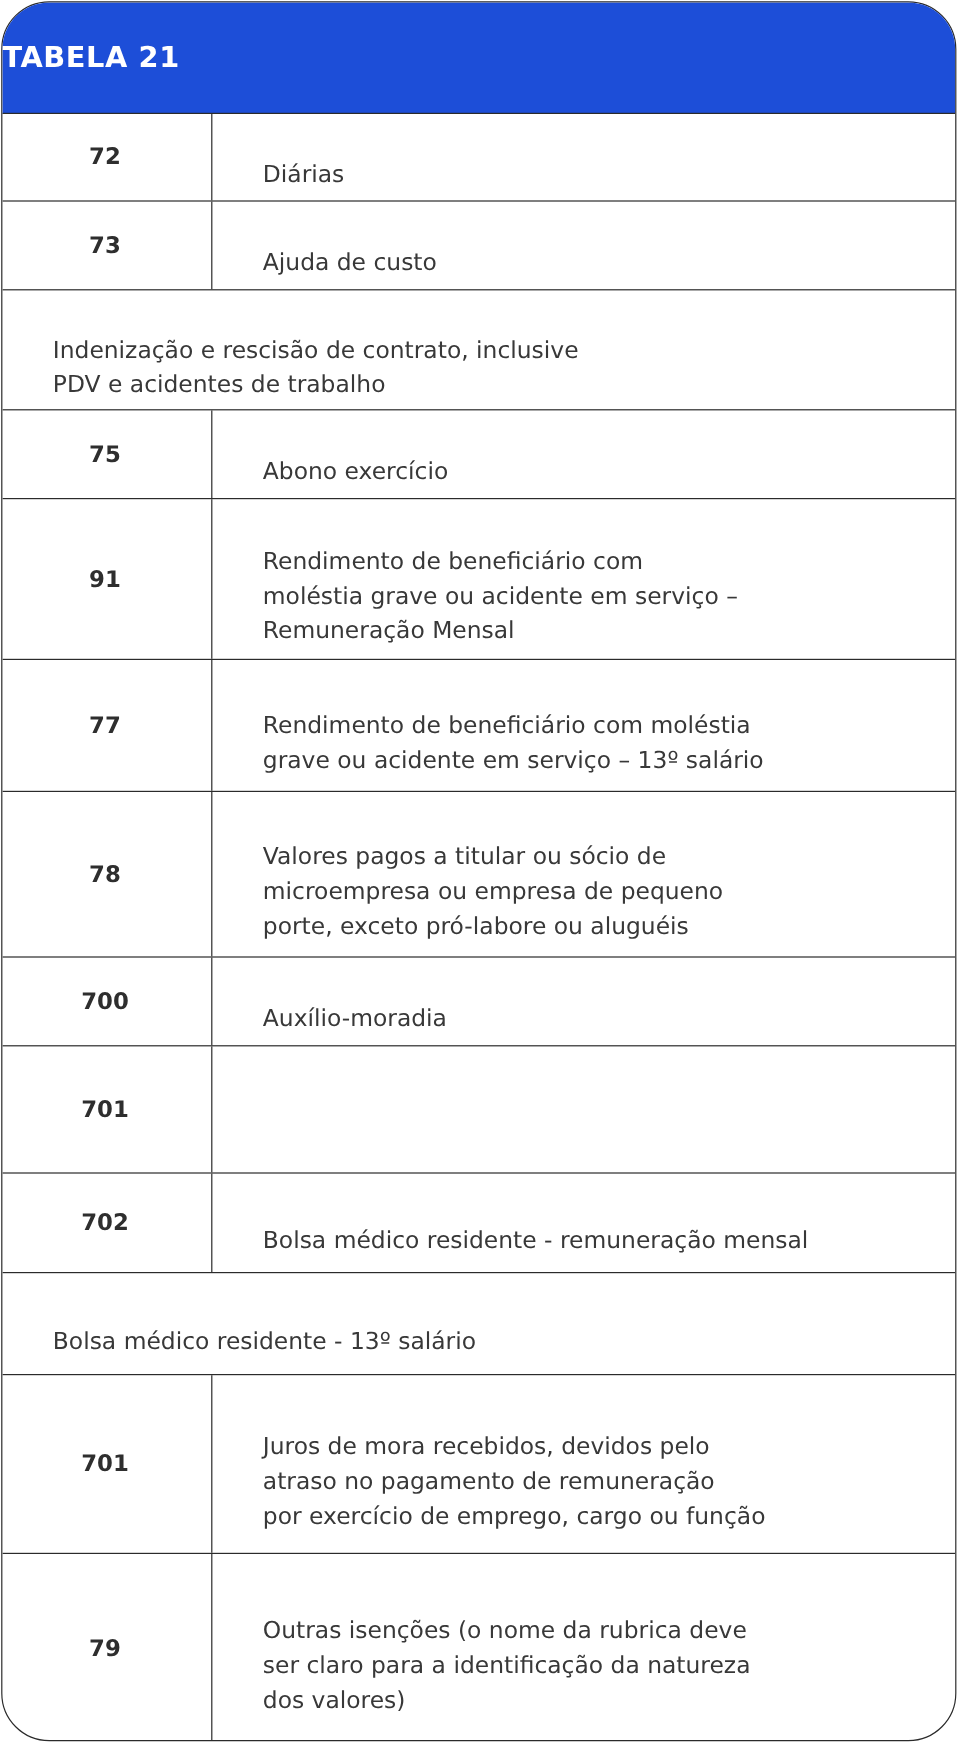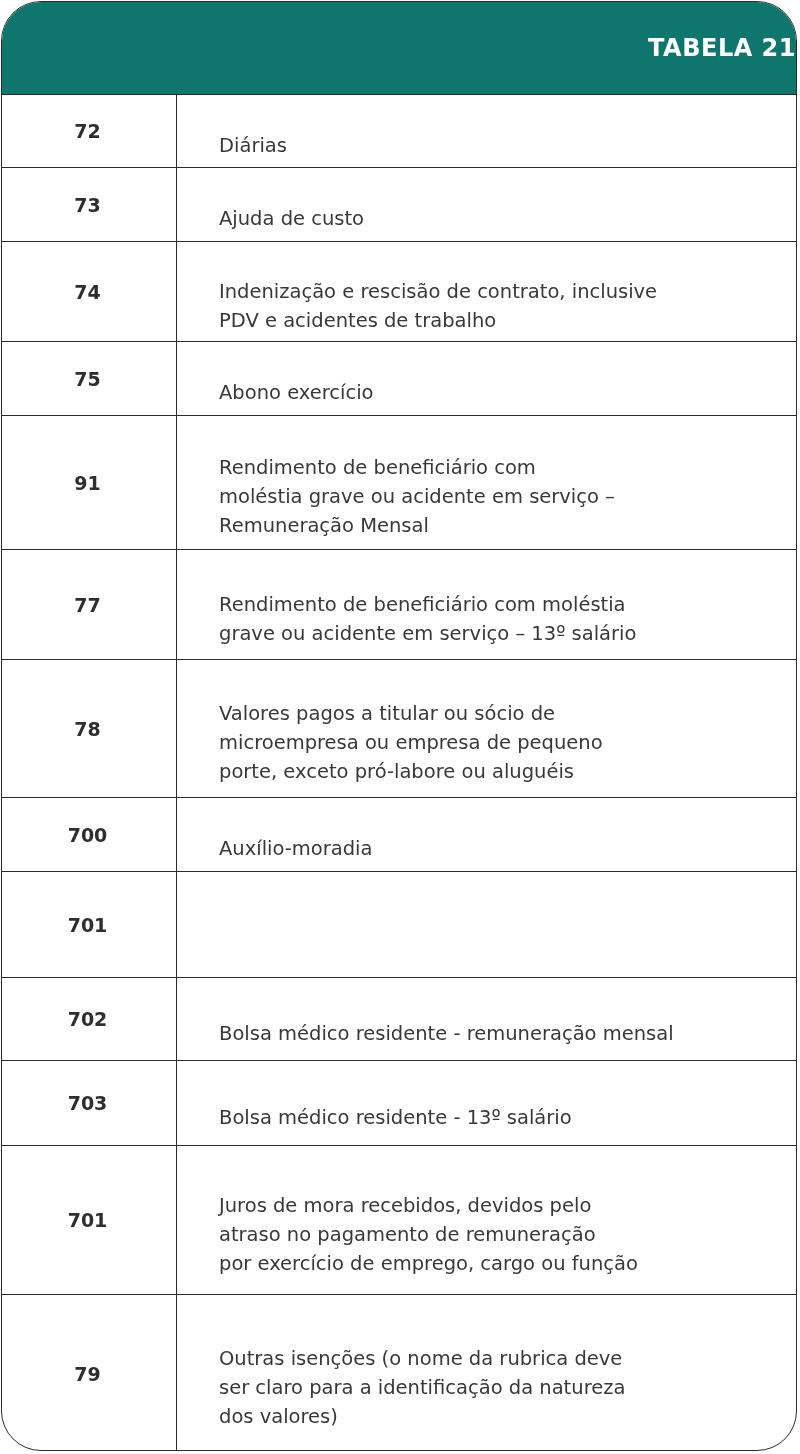--- a/index.html
+++ b/index.html
@@ -3,22 +3,22 @@
   <meta charset="utf-8">
   <style>
     html, body { margin: 0; padding: 0; background: #ffffff; }
     body { width: 800px; height: 1454px; position: relative; overflow: hidden; }
     .table {
       position: absolute; left: 1px; top: 1px; width: 796px; height: 1450px;
       border: 1.5px solid #2b2b2b; border-radius: 40px; overflow: hidden;
       box-sizing: border-box; background: #fff;
     }
     .header {
-      height: 93px; background: #0f766e; border-bottom: 1.5px solid #2b2b2b;
-      display: flex; align-items: center; justify-content: flex-end; box-sizing: border-box;
+      height: 93px; background: #1d4ed8; border-bottom: 1.5px solid #2b2b2b;
+      display: flex; align-items: center; justify-content: flex-start; box-sizing: border-box;
     }
     .header-title {
       color: #ffffff; font-family: "DejaVu Sans", sans-serif; font-weight: bold;
       font-size: 24px; letter-spacing: 0.5px;
     }
     .row {
       display: flex; border-bottom: 1.5px solid #2b2b2b; box-sizing: border-box;
     }
     .row:last-child { border-bottom: none; }
     .code {
@@ -43,21 +43,20 @@
   </div>
   <div class="row" style="height:73px">
     <div class="code">72</div>
     <div class="desc">Diárias</div>
   </div>
   <div class="row" style="height:74px">
     <div class="code">73</div>
     <div class="desc">Ajuda de custo</div>
   </div>
   <div class="row" style="height:100px">
-    <div class="code">74</div>
     <div class="desc">Indenização e rescisão de contrato, inclusive
 PDV e acidentes de trabalho</div>
   </div>
   <div class="row" style="height:74px">
     <div class="code">75</div>
     <div class="desc">Abono exercício</div>
   </div>
   <div class="row" style="height:134px">
     <div class="code">91</div>
     <div class="desc">Rendimento de beneficiário com
@@ -80,21 +79,20 @@
     <div class="desc">Auxílio-moradia</div>
   </div>
   <div class="row" style="height:106px">
     <div class="code">701</div>
   </div>
   <div class="row" style="height:83px">
     <div class="code">702</div>
     <div class="desc">Bolsa médico residente - remuneração mensal</div>
   </div>
   <div class="row" style="height:85px">
-    <div class="code">703</div>
     <div class="desc">Bolsa médico residente - 13º salário</div>
   </div>
   <div class="row" style="height:149px">
     <div class="code">701</div>
     <div class="desc">Juros de mora recebidos, devidos pelo
 atraso no pagamento de remuneração
 por exercício de emprego, cargo ou função</div>
   </div>
   <div class="row" style="height:157px">
     <div class="code">79</div>

